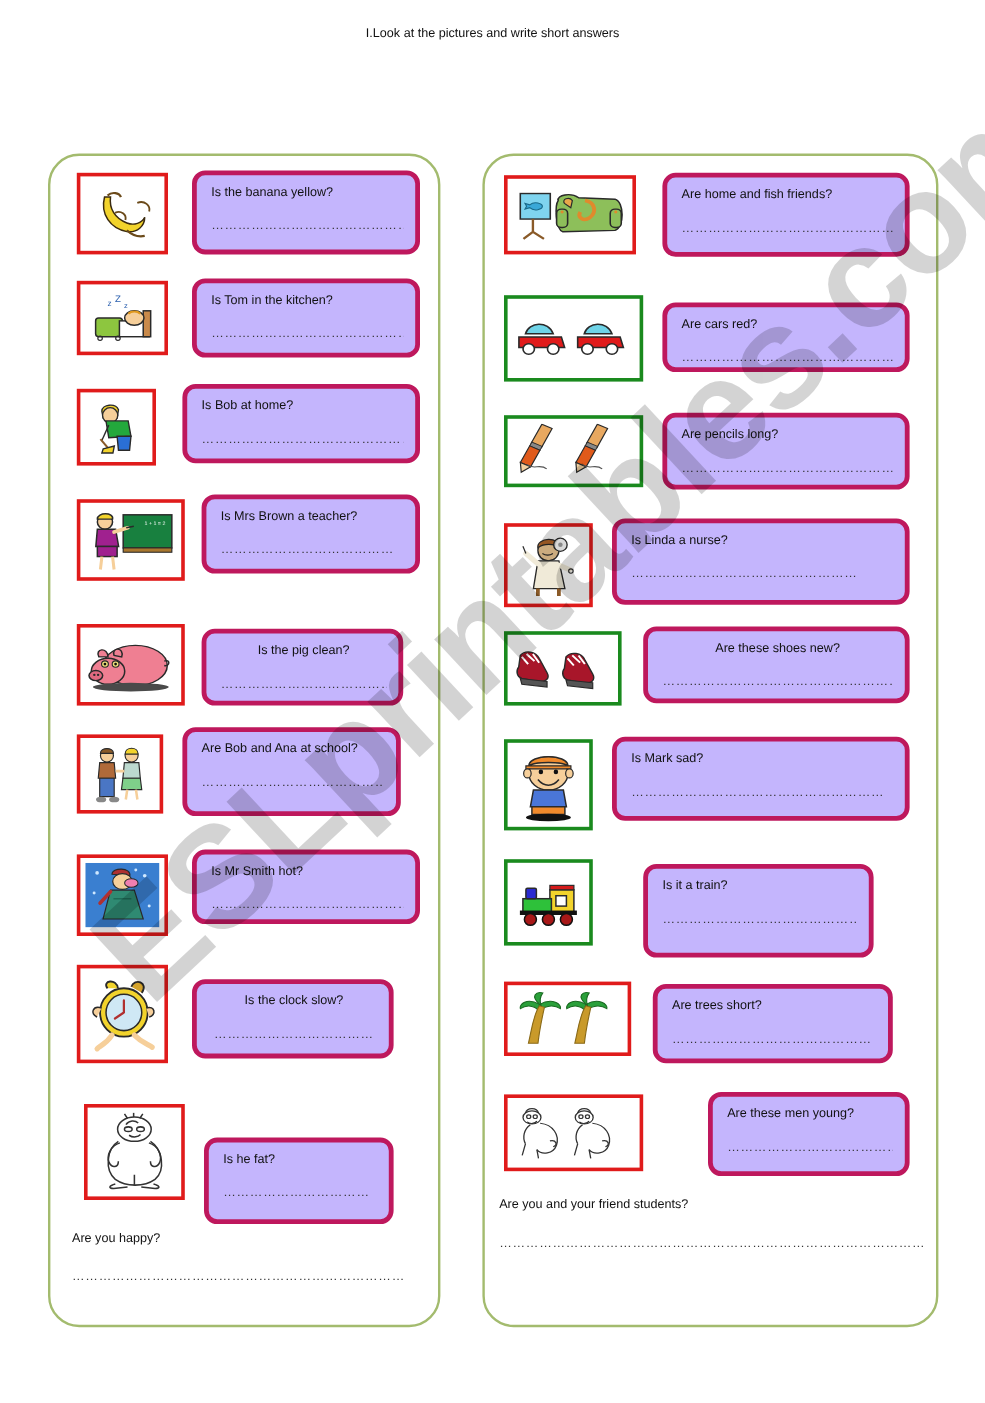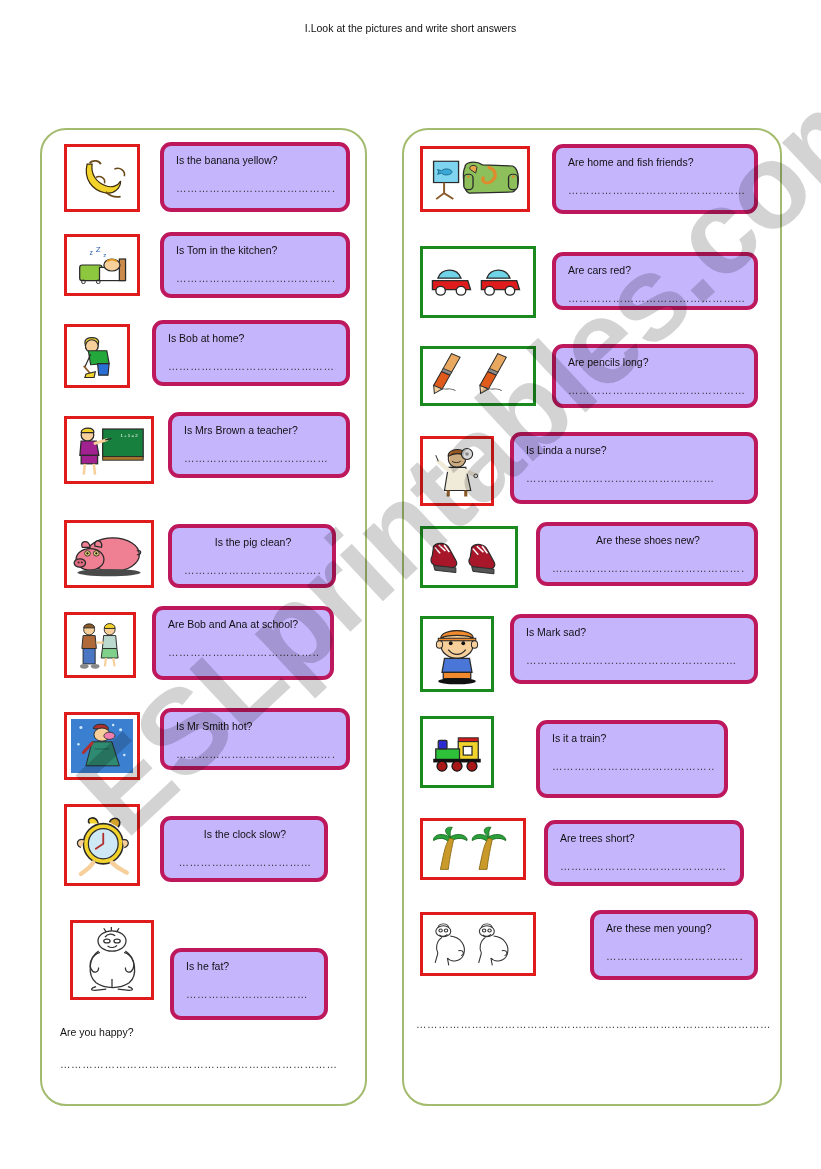--- a/index.html
+++ b/index.html
@@ -585,19 +585,20 @@
         </svg>
       </div>
     </div>
     <div class="qbox" style="left:188px; top:782px; width:168px; height:70px;">
       <div class="qtext">Are these men young?</div>
       <div class="dots tight">………………………………………</div>
     </div>
   </div>
 
   <div class="footq" style="left:14px; top:870px; width:360px;">
+    <div class="fq-text">Are you and your friend students?</div>
     <div class="fq-dots">……………………………………………………………………………………</div>
   </div>
 </div>
 
 <div id="watermark">
   <div class="wm-text">ESLprintables.com</div>
 </div>
 
 </body></html>

